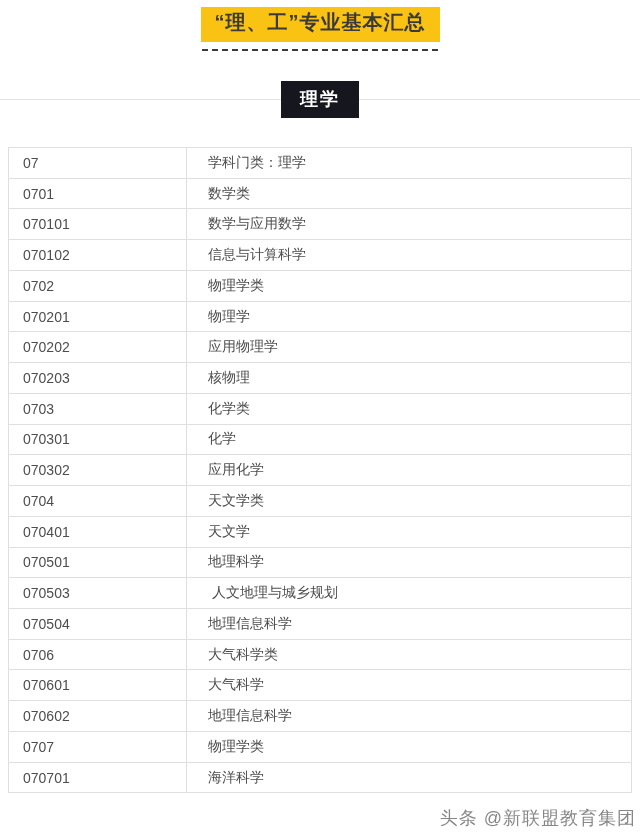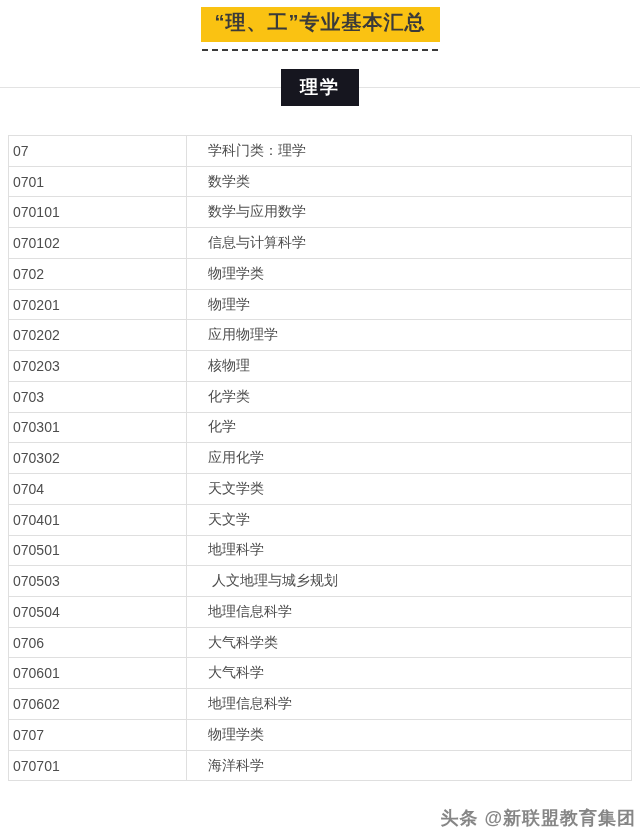--- a/index.html
+++ b/index.html
@@ -32,21 +32,21 @@
     letter-spacing: 1px;
   }
   .dashed {
     width: 236px;
     margin: 7px auto 0 auto;
     border-bottom: 2px dashed var(--dash-color, #3A3A3A);
     height: 0;
   }
   .badge-row {
     position: relative;
-    margin-top: 18px;
+    margin-top: 30px;
     height: 37px;
   }
   .hline {
     position: absolute;
     left: 0;
     right: 0;
     top: 18px;
     border-top: 1px solid var(--rule-color, #E3E3E3);
   }
   .badge {
@@ -72,33 +72,33 @@
     border: 1px solid var(--table-border, #DFDFDF);
     box-sizing: border-box;
     height: 30.74px;
     font-size: 14px;
     color: var(--table-text, #4D4D4D);
     vertical-align: middle;
     overflow: hidden;
   }
   td.code {
     width: 178px;
-    padding: 0 0 0 4px;
+    padding: 0 0 0 14px;
   }
   td.name {
     padding: 0 0 0 21px;
     white-space: pre; 
   }
   
   .watermark {
     position: absolute;
     top: 806px;
     right: 4px;
     font-size: 18px;
-    font-weight: bold;
+    font-weight: normal;
     color: rgba(60, 60, 60, 0.62);
     text-shadow: 2px 2px 0 rgba(255, 255, 255, 0.95);
     letter-spacing: 1px;
     white-space: pre;
   }
 </style>
 </head>
 <body>
 
 <div class="page">

